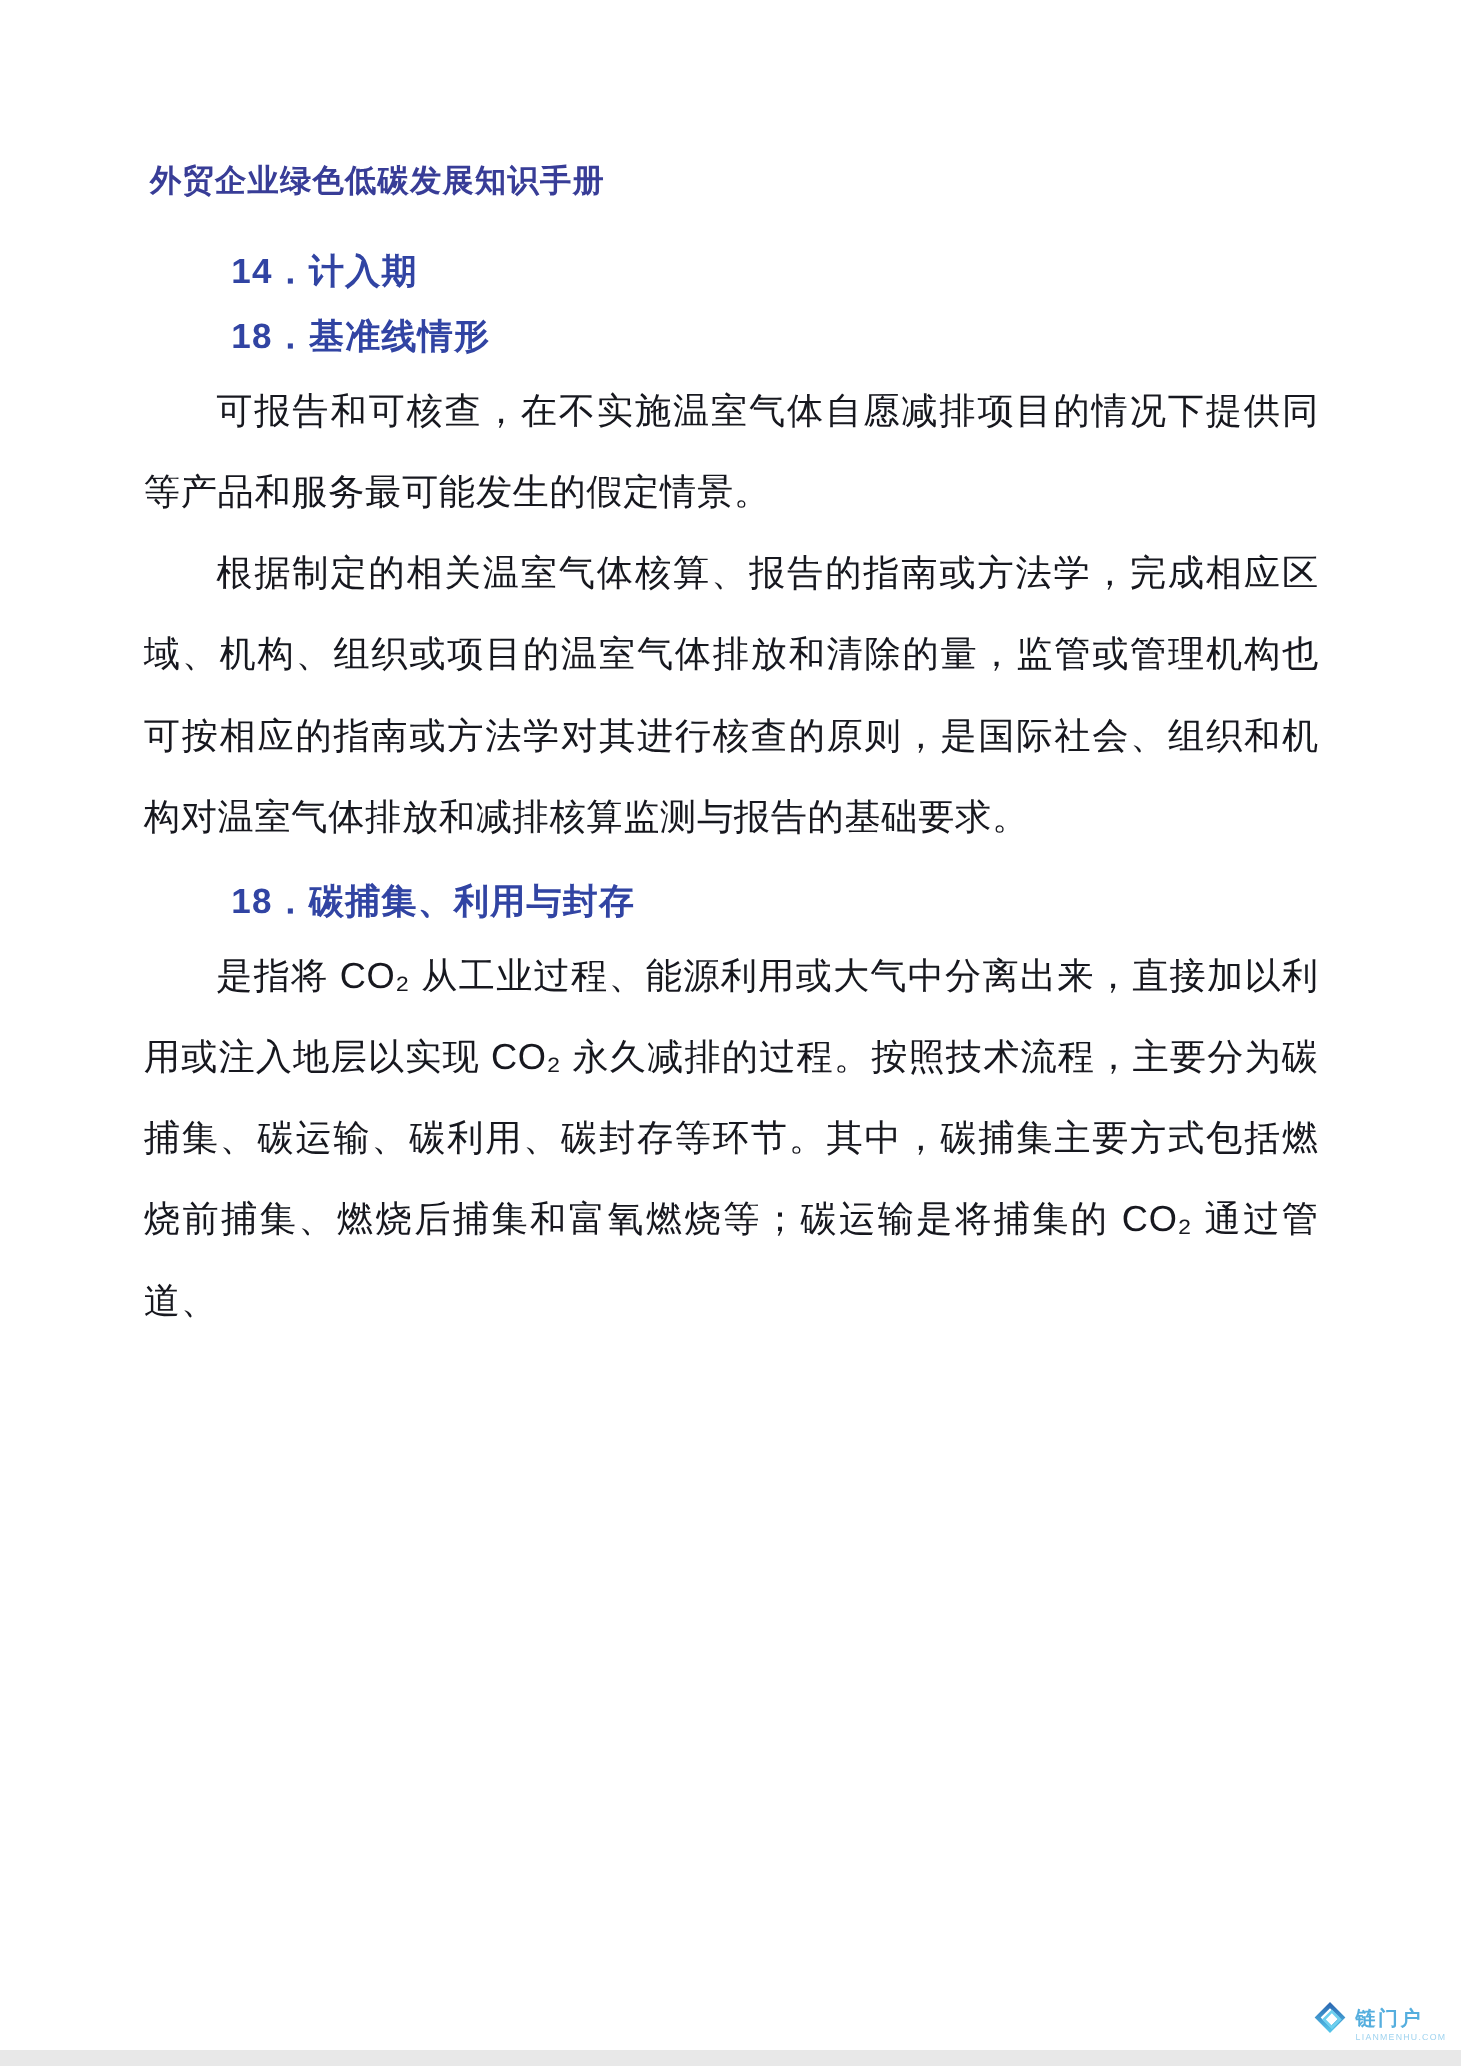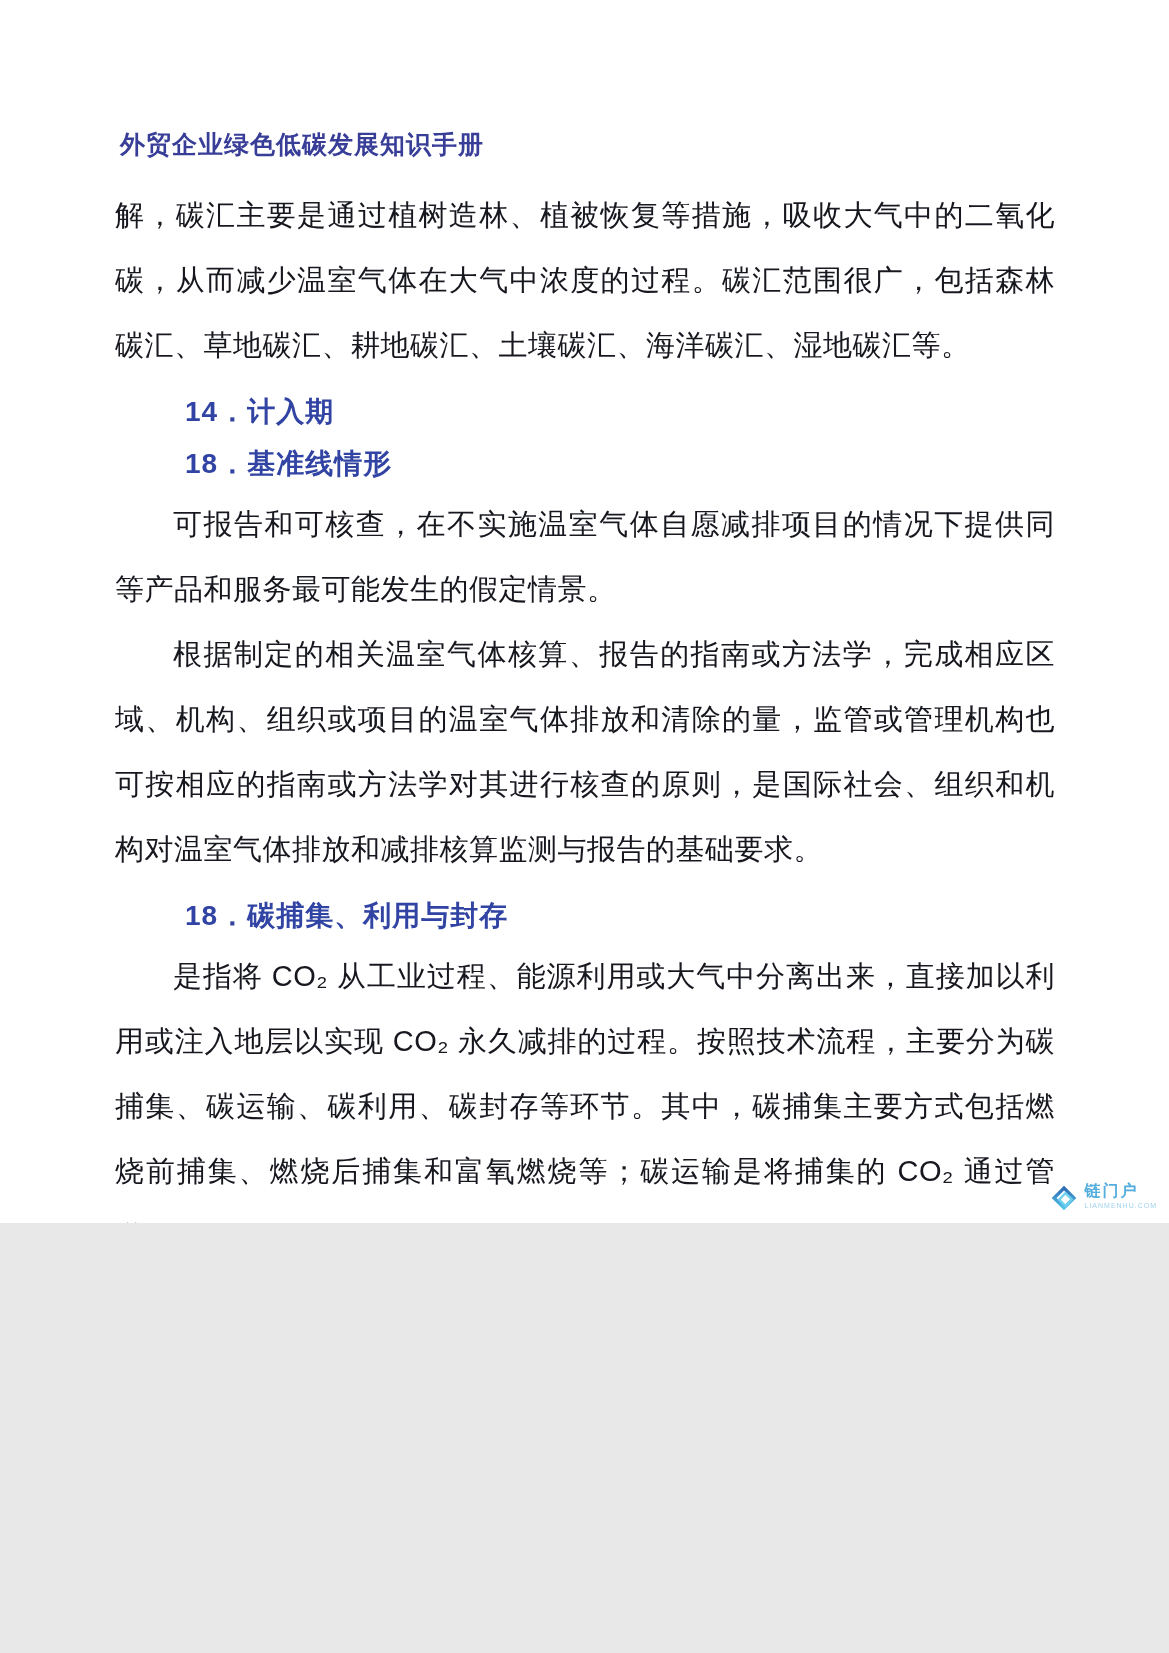--- a/index.html
+++ b/index.html
@@ -1,19 +1,19 @@
 <!DOCTYPE html>
 <html lang="zh"><head>
 <meta charset="utf-8">
 <style>
   html, body { margin: 0; padding: 0; background: #e8e8e8; }
   .page {
     position: relative;
     width: 1169px;
-    height: 1223px;
+    height: 1640px;
     margin: 0 auto;
     background: #ffffff;
     font-family: "Liberation Sans", sans-serif;
     overflow: hidden;
   }
   .doc-header {
     position: absolute;
     left: 120px;
     top: 128px;
     font-size: 25px;
@@ -54,21 +54,21 @@
     width: 100%;
     text-align: center;
     font-size: 24px;
     color: #5d6d89;
   }
   .brand-logo {
     position: absolute;
     right: 12px;
     bottom: 6px;
     display: flex;
-    align-items: flex-start;
+    align-items: flex-end;
     gap: 5px;
   }
   .brand-text { display: flex; flex-direction: column; line-height: 1; }
   .brand-name {
     font-size: 16px;
     font-weight: bold;
     color: #55aede;
     letter-spacing: 2px;
   }
   .brand-domain {
@@ -80,21 +80,20 @@
 </style>
 </head>
 <body>
 
 <div class="page">
 
   <div class="doc-header">外贸企业绿色低碳发展知识手册</div>
 
   <div class="content">
 
-    <p class="para">解，碳汇主要是通过植树造林、植被恢复等措施，吸收大气中的二氧化碳，从而减少温室气体在大气中浓度的过程。碳汇范围很广，包括森林碳汇、草地碳汇、耕地碳汇、土壤碳汇、海洋碳汇、湿地碳汇等。</p>
 
     <h3 class="sec-heading">14．计入期</h3>
 
     <h3 class="sec-heading">18．基准线情形</h3>
     <p class="para indent">可报告和可核查，在不实施温室气体自愿减排项目的情况下提供同等产品和服务最可能发生的假定情景。</p>
 
     <p class="para indent">根据制定的相关温室气体核算、报告的指南或方法学，完成相应区域、机构、组织或项目的温室气体排放和清除的量，监管或管理机构也可按相应的指南或方法学对其进行核查的原则，是国际社会、组织和机构对温室气体排放和减排核算监测与报告的基础要求。</p>
 
     <h3 class="sec-heading">18．碳捕集、利用与封存</h3>
     <p class="para indent">是指将 CO₂ 从工业过程、能源利用或大气中分离出来，直接加以利用或注入地层以实现 CO₂ 永久减排的过程。按照技术流程，主要分为碳捕集、碳运输、碳利用、碳封存等环节。其中，碳捕集主要方式包括燃烧前捕集、燃烧后捕集和富氧燃烧等；碳运输是将捕集的 CO₂ 通过管道、</p>

